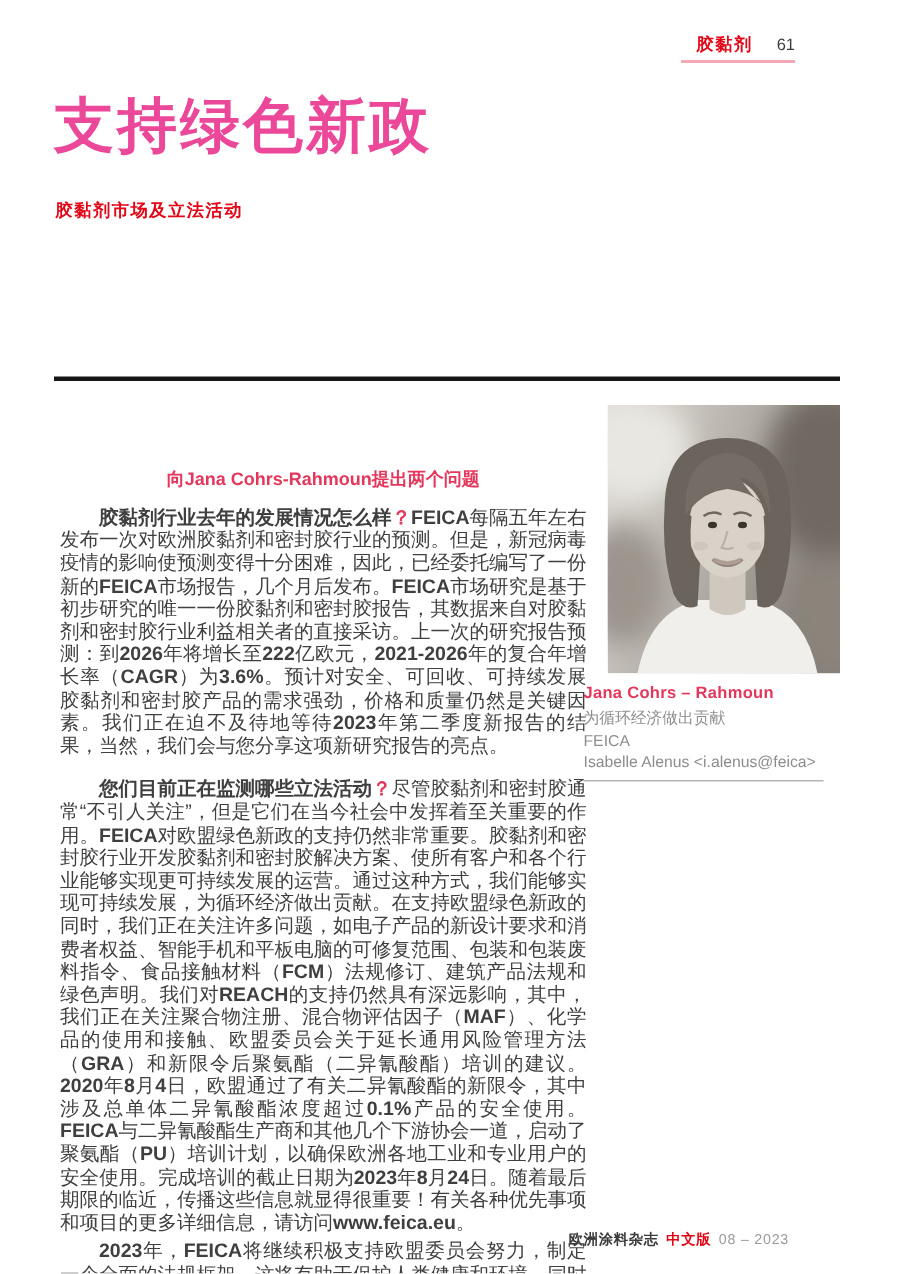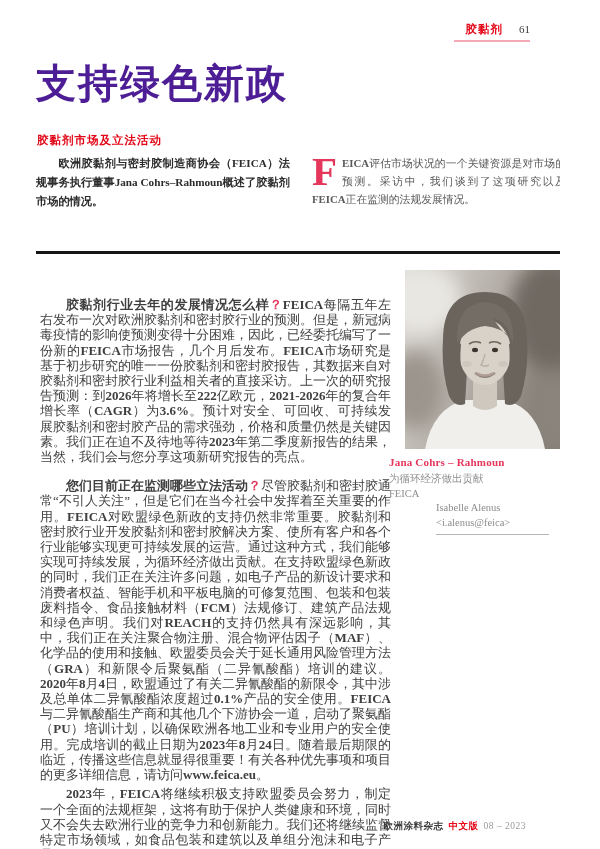--- a/index.html
+++ b/index.html
@@ -1,45 +1,45 @@
 <!DOCTYPE html>
 <html><head>
 <meta charset="utf-8">
 <style>
   html,body{margin:0;padding:0;background:#fff;}
   .page{position:relative;width:560px;height:849px;background:#ffffff;overflow:hidden;
-        font-family:Liberation Serif, serif;}
+        font-family:Liberation Sans, sans-serif;}
 
   
   .header{position:absolute;top:22px;right:30px;display:flex;align-items:baseline;gap:16px;}
   .header .section{color:#e30617;font-weight:bold;font-size:11.5px;letter-spacing:1px;}
   .header .pagenum{color:#3d3d3d;font-size:11px;}
   .header-rule{position:absolute;top:40px;right:30px;width:76px;height:2px;background:#f2a9b5;}
 
   
-  .title{position:absolute;left:36px;top:56px;font-size:40px;font-weight:bold;color:#4c1d95;letter-spacing:2px;}
+  .title{position:absolute;left:36px;top:56px;font-size:40px;font-weight:bold;color:#ec4899;letter-spacing:2px;}
   .subtitle{position:absolute;left:37px;top:121px;font-size:11.5px;font-weight:bold;color:#e30617;letter-spacing:1px;margin-top:12px;}
 
   
   .intro{position:absolute;left:36px;top:154px;width:530px;display:flex;gap:22px;}
   .intro-left{width:254px;font-weight:bold;font-size:11.2px;line-height:19px;color:#2c2c2c;text-indent:2em;text-align:justify;}
   .intro-right{width:254px;font-size:10.8px;line-height:18px;color:#5a5a5a;text-align:justify;}
   .dropcap{float:left;font-size:41px;line-height:33px;font-weight:bold;color:#e5365c;margin:1px 5px 0 0;}
 
   .black-rule{position:absolute;left:36px;top:251px;width:529px;height:3px;background:#161616;}
 
   
   .photo{position:absolute;left:405px;top:270px;width:160px;height:179px;overflow:hidden;}
   .photo svg{display:block;}
 
   
   .caption{position:absolute;left:389px;top:456px;width:160px;}
   .caption-name{color:#e5365c;font-weight:bold;font-size:11px;margin-bottom:4px;letter-spacing:0.2px;}
   .caption-line{color:#8d8d8d;font-size:10.5px;line-height:14.5px;}
-  .caption-contact{color:#8d8d8d;font-size:10.5px;line-height:14.5px;border-bottom:1px solid #b5b5b5;padding-bottom:4px;cursor:pointer;margin-left:47px;}
+  .caption-contact{color:#8d8d8d;font-size:10.5px;line-height:14.5px;border-bottom:1px solid #b5b5b5;padding-bottom:4px;cursor:pointer;}
 
   
   .main{position:absolute;left:36px;top:288px;width:359px;}
   .pull-quote{text-align:center;font-size:20px;line-height:26px;font-weight:bold;color:#1d1d1d;padding:6px 2px 0;}
   .qa-heading{margin-top:23px;text-align:center;color:#e5365c;font-weight:bold;font-size:12px;}
   .body-text{margin-top:9px;}
   .body-text p{margin:4px;font-size:13px;line-height:15.2px;color:#3f3f3f;text-align:justify;text-indent:2em;position:relative;}
   .para-gap{margin-top:14px !important;}
   .red-mark{color:#e5365c;font-weight:bold;}
 
@@ -56,26 +56,20 @@
 
   <div class="header">
     <span class="section">胶黏剂</span>
     <span class="pagenum">61</span>
   </div>
   <div class="header-rule"></div>
 
   <h1 class="title" style="margin:0;">支持绿色新政</h1>
   <div class="subtitle">胶黏剂市场及立法活动</div>
 
-  <div class="intro">
-    <div class="intro-left">欧洲胶黏剂与密封胶制造商协会（FEICA）法规事务执行董事Jana Cohrs–Rahmoun概述了胶黏剂市场的情况。</div>
-    <div class="intro-right">
-      <span class="dropcap">F</span><span><b>EICA</b><span>评估市场状况的一个关键资源是对市场的预测。采访中，我们谈到了这项研究以及</span><b>FEICA</b><span>正在监测的法规发展情况。</span></span>
-    </div>
-  </div>
 
   <div class="black-rule"></div>
 
   <div class="photo">
     <svg width="160" height="179" viewBox="0 0 160 179" xmlns="http://www.w3.org/2000/svg">
       <defs>
         <filter id="blur1" x="-30%" y="-30%" width="160%" height="160%">
             <feGaussianBlur stdDeviation="9"></feGaussianBlur>
           </filter>
         <linearGradient id="bgGrad" x1="0" y1="0" x2="1" y2="0.4">
@@ -122,20 +116,21 @@
   </div>
 
   <div class="caption">
     <div class="caption-name">Jana Cohrs – Rahmoun</div>
     <div class="caption-line">为循环经济做出贡献</div>
     <div class="caption-line">FEICA</div>
     <div class="caption-contact">Isabelle Alenus &lt;i.alenus@feica&gt;</div>
   </div>
 
   <div class="main">
+    <div class="qa-heading">向Jana Cohrs-Rahmoun提出两个问题</div>
     <div class="body-text">
       <p><b>胶黏剂行业去年的发展情况怎么样</b><b class="red-mark">？</b><b>FEICA</b><span>每隔五年左右发布一次对欧洲胶黏剂和密封胶行业的预测。但是，新冠病毒疫情的影响使预测变得十分困难，因此，已经委托编写了一份新的</span><b>FEICA</b><span>市场报告，几个月后发布。</span><b>FEICA</b><span>市场研究是基于初步研究的唯一一份胶黏剂和密封胶报告，其数据来自对胶黏剂和密封胶行业利益相关者的直接采访。上一次的研究报告预测：到</span><b>2026</b><span>年将增长至</span><b>222</b><span>亿欧元，</span><b>2021-2026</b><span>年的复合年增长率（</span><b>CAGR</b><span>）为</span><b>3.6%</b><span>。预计对安全、可回收、可持续发展胶黏剂和密封胶产品的需求强劲，价格和质量仍然是关键因素。我们正在迫不及待地等待</span><b>2023</b><span>年第二季度新报告的结果，当然，我们会与您分享这项新研究报告的亮点。</span></p>
       <p class="para-gap"><b>您们目前正在监测哪些立法活动</b><b class="red-mark">？</b><span>尽管胶黏剂和密封胶通常“不引人关注”，但是它们在当今社会中发挥着至关重要的作用。</span><b>FEICA</b><span>对欧盟绿色新政的支持仍然非常重要。胶黏剂和密封胶行业开发胶黏剂和密封胶解决方案、使所有客户和各个行业能够实现更可持续发展的运营。通过这种方式，我们能够实现可持续发展，为循环经济做出贡献。在支持欧盟绿色新政的同时，我们正在关注许多问题，如电子产品的新设计要求和消费者权益、智能手机和平板电脑的可修复范围、包装和包装废料指令、食品接触材料（</span><b>FCM</b><span>）法规修订、建筑产品法规和绿色声明。我们对</span><b>REACH</b><span>的支持仍然具有深远影响，其中，我们正在关注聚合物注册、混合物评估因子（</span><b>MAF</b><span>）、化学品的使用和接触、欧盟委员会关于延长通用风险管理方法（</span><b>GRA</b><span>）和新限令后聚氨酯（二异氰酸酯）培训的建议。</span><b>2020</b><span>年</span><b>8</b><span>月</span><b>4</b><span>日，欧盟通过了有关二异氰酸酯的新限令，其中涉及总单体二异氰酸酯浓度超过</span><b>0.1%</b><span>产品的安全使用。</span><b>FEICA</b><span>与二异氰酸酯生产商和其他几个下游协会一道，启动了聚氨酯（</span><b>PU</b><span>）培训计划，以确保欧洲各地工业和专业用户的安全使用。完成培训的截止日期为</span><b>2023</b><span>年</span><b>8</b><span>月</span><b>24</b><span>日。随着最后期限的临近，传播这些信息就显得很重要！有关各种优先事项和项目的更多详细信息，请访问</span><b>www.feica.eu</b><span>。</span></p>
       <p><span><b>2023</b><span>年，</span><b>FEICA</b><span>将继续积极支持欧盟委员会努力，制定一个全面的法规框架，这将有助于保护人类健康和环境，同时又不会失去欧洲行业的竞争力和创新能力。我们还将继续监督特定市场领域，如食品包装和建筑以及单组分泡沫和电子产品。</span></span></p>
     </div>
   </div>
 
   <div class="footer">
     <span class="mag">欧洲涂料杂志</span>
     <span class="ed">中文版</span>

